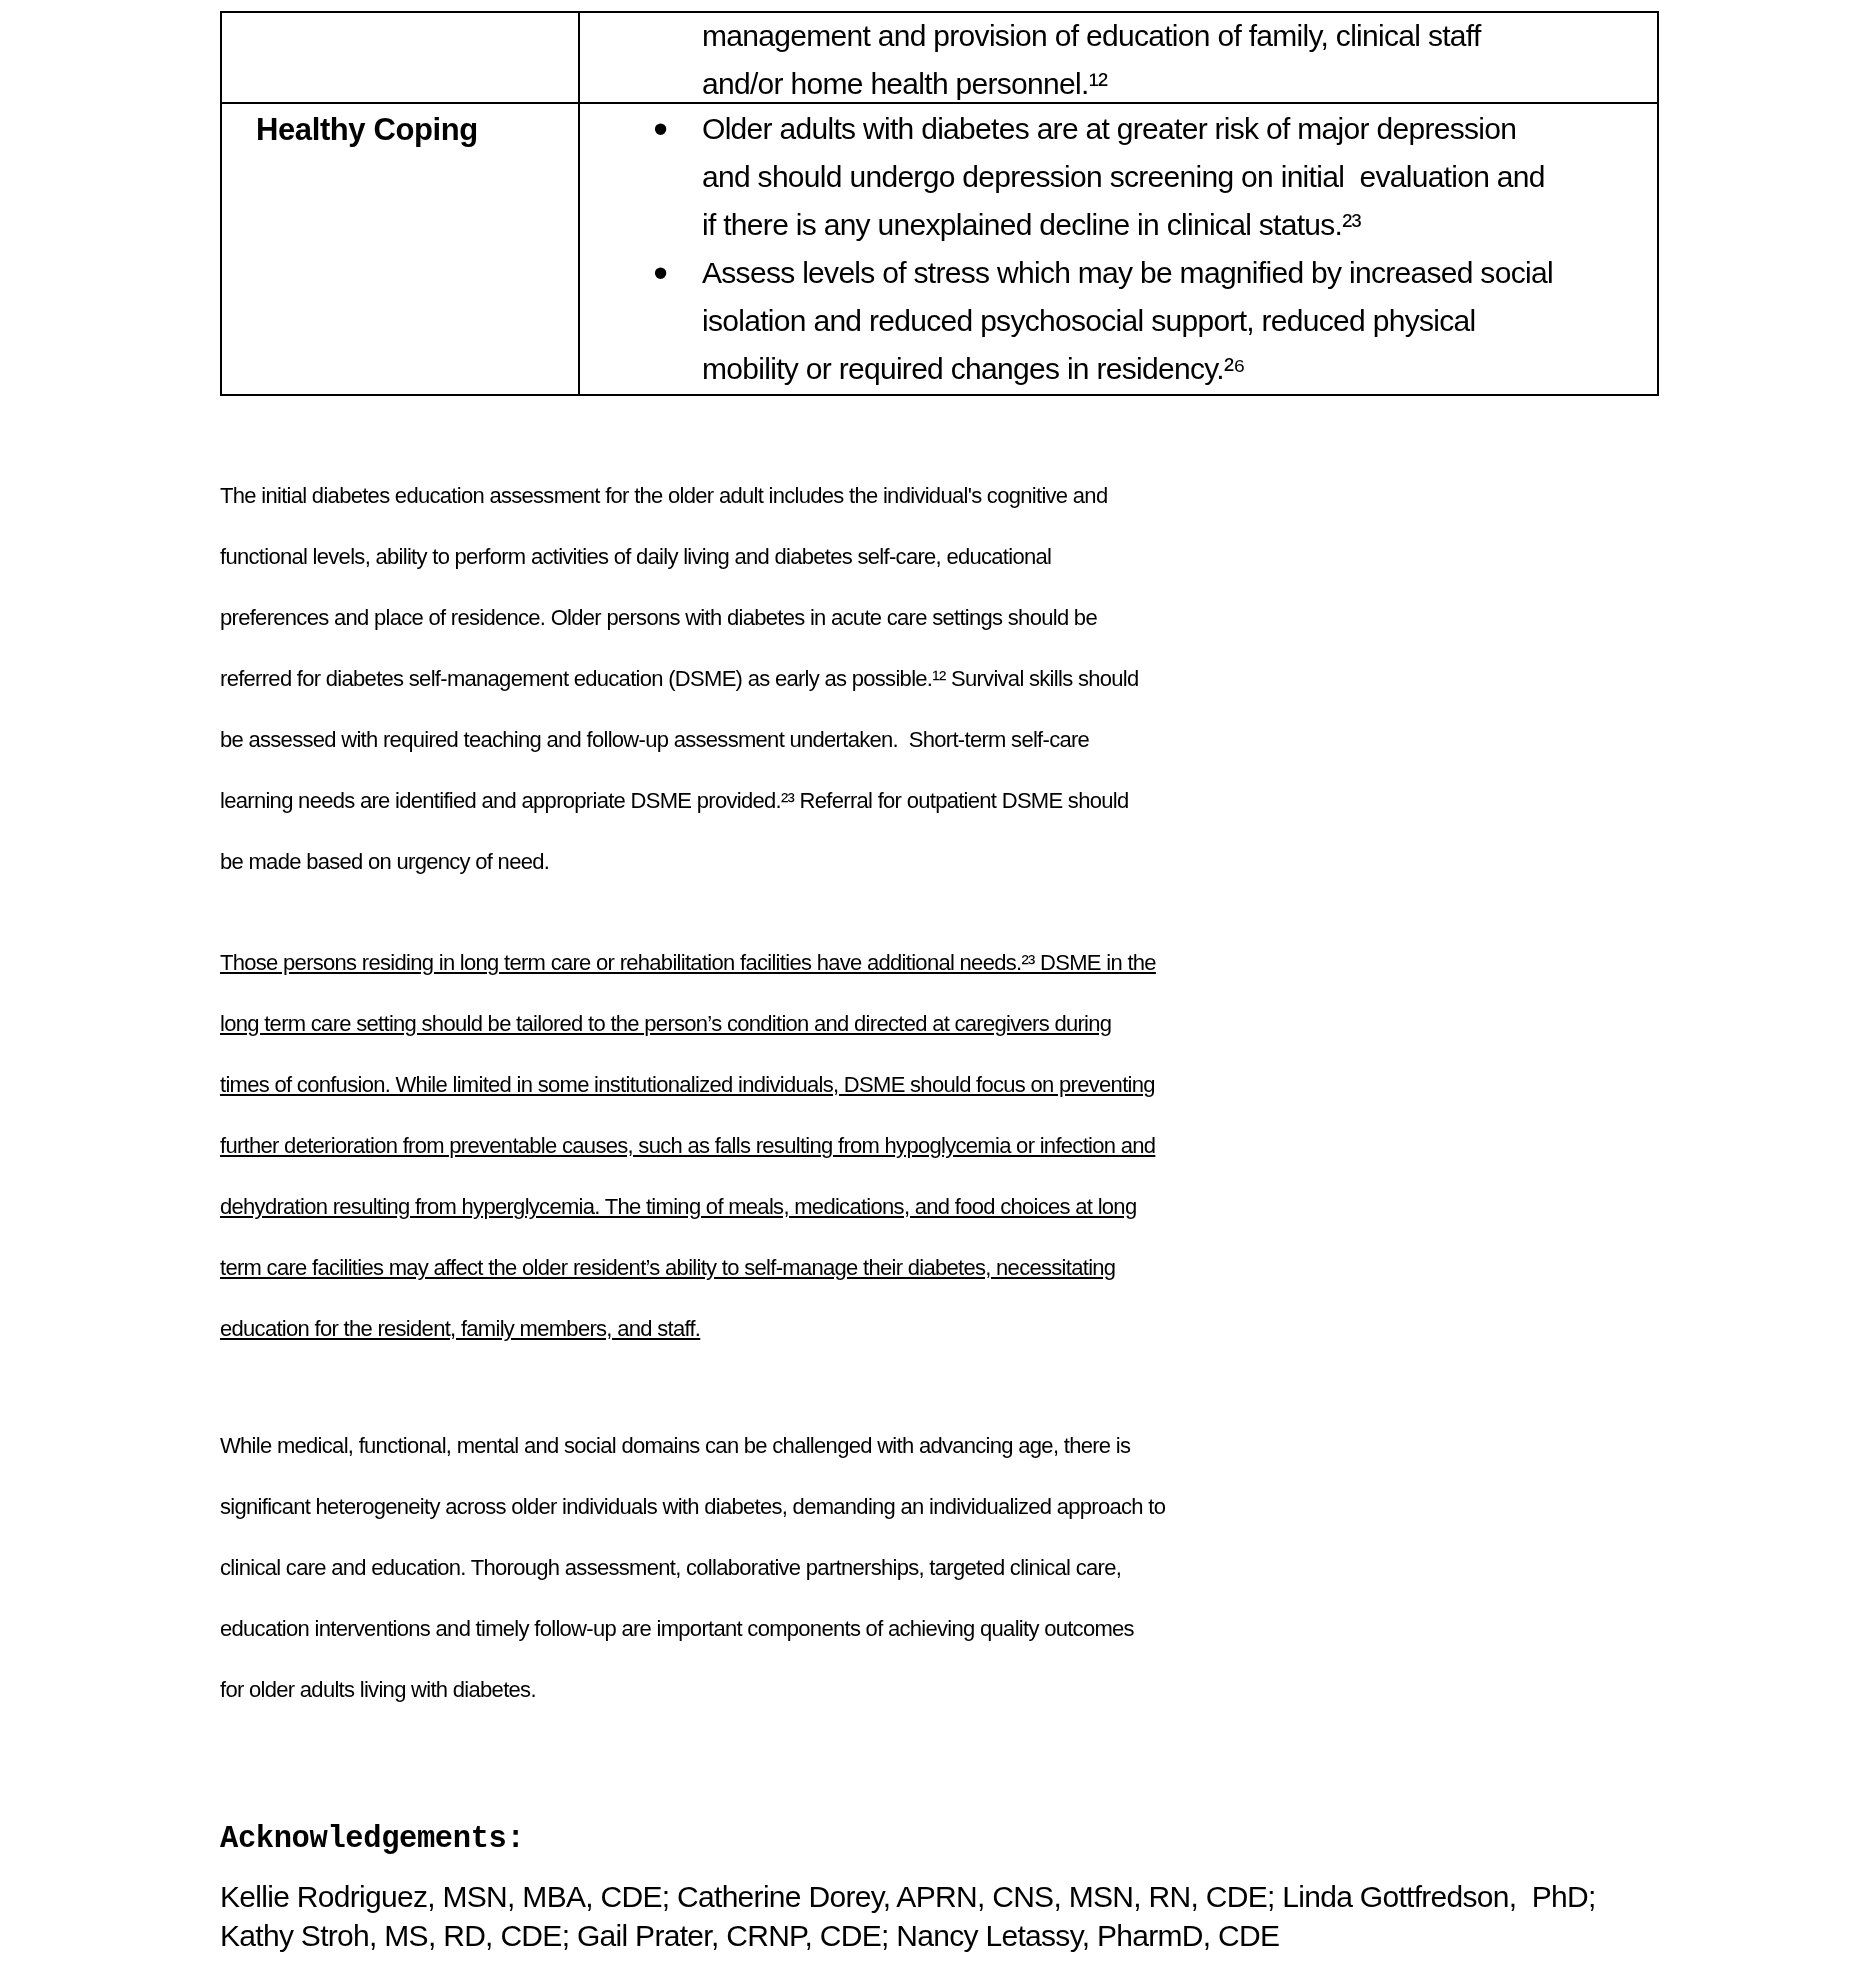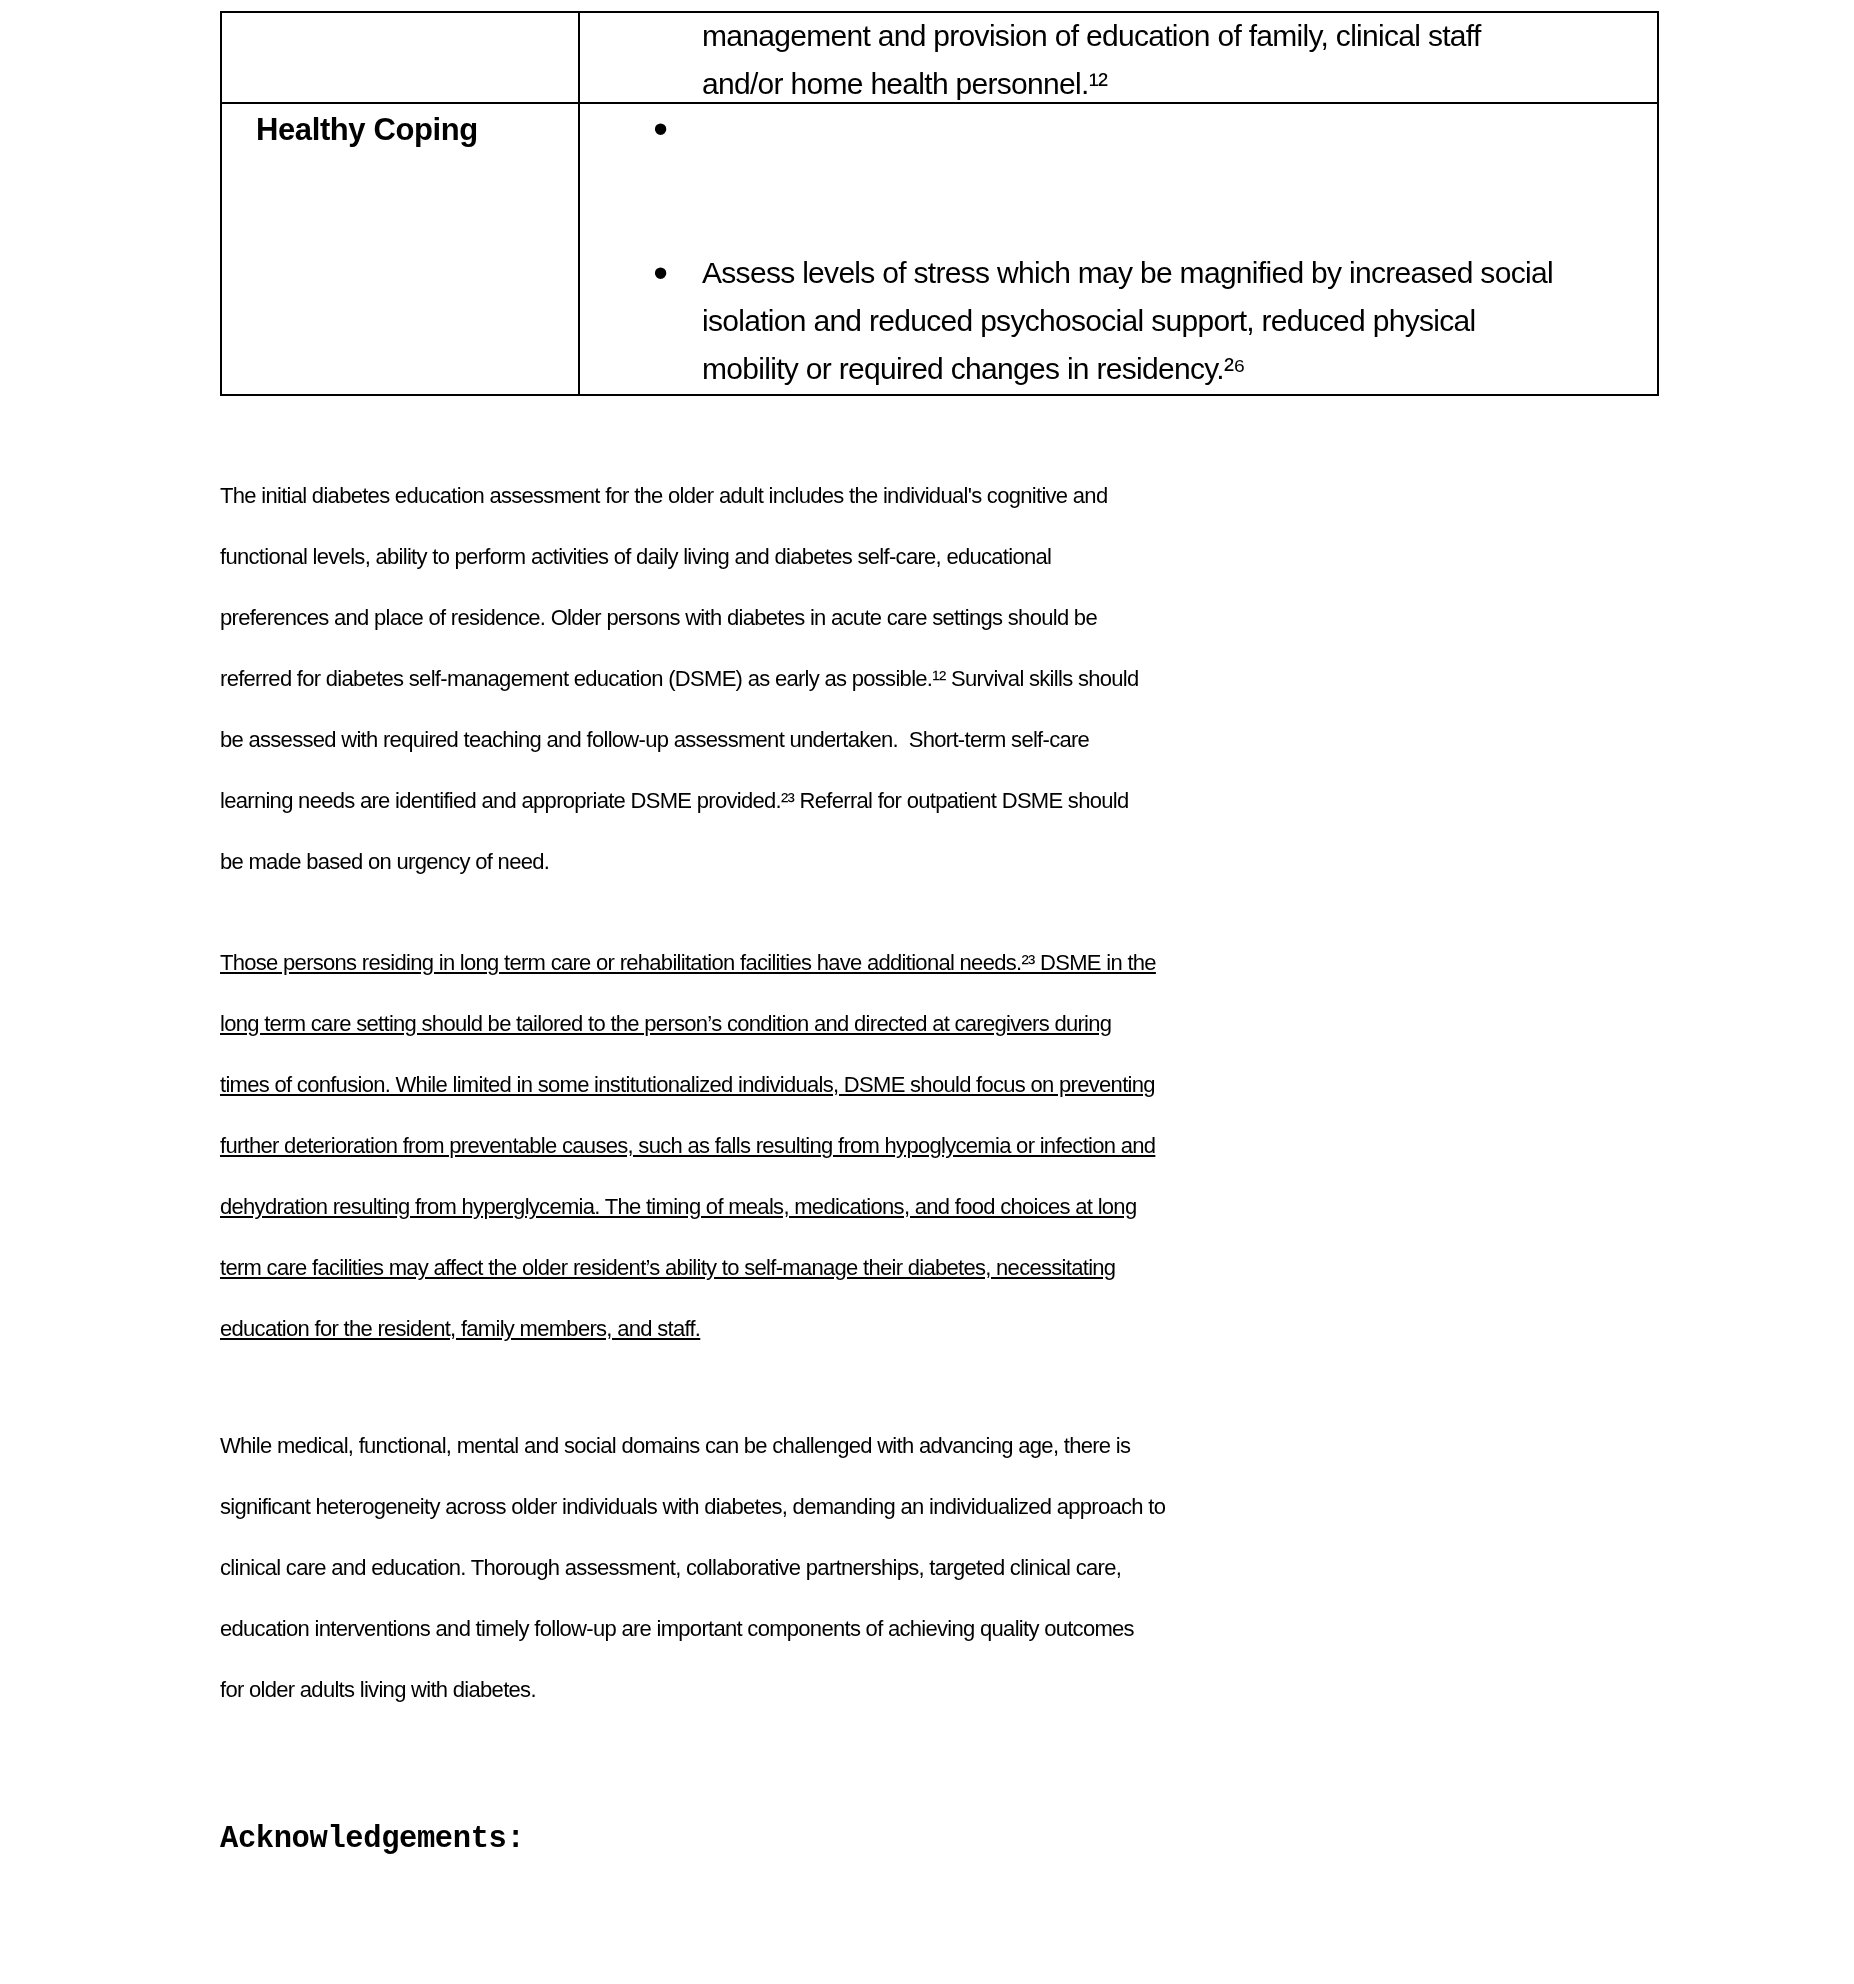--- a/index.html
+++ b/index.html
@@ -117,27 +117,29 @@
 
   <div class="table-frame"></div>
   <div class="shaded-row"></div>
   <div class="col-divider"></div>
 
   <div class="cell-lines cont-lines">management and provision of education of family, clinical staff<br>and/or home health personnel.¹²</div>
 
   <div class="hc-header">Healthy Coping</div>
 
   <span class="bullet-dot bullet-dot-1">•</span>
+  <div class="cell-lines bullet-item-1">Older adults with diabetes are at greater risk of major depression<br>and should undergo depression screening on initial  evaluation and<br>if there is any unexplained decline in clinical status.²³</div>
 
   <span class="bullet-dot bullet-dot-2">•</span>
   <div class="cell-lines bullet-item-2">Assess levels of stress which may be magnified by increased social<br>isolation and reduced psychosocial support, reduced physical<br>mobility or required changes in residency.²⁶</div>
 
   <div class="para para-1">The initial diabetes education assessment for the older adult includes the individual's cognitive and<br>functional levels, ability to perform activities of daily living and diabetes self-care, educational<br>preferences and place of residence. Older persons with diabetes in acute care settings should be<br>referred for diabetes self-management education (DSME) as early as possible.¹² Survival skills should<br>be assessed with required teaching and follow-up assessment undertaken.  Short-term self-care<br>learning needs are identified and appropriate DSME provided.²³ Referral for outpatient DSME should<br>be made based on urgency of need.</div>
 
   <div class="para para-2">Those persons residing in long term care or rehabilitation facilities have additional needs.²³ DSME in the<br>long term care setting should be tailored to the person’s condition and directed at caregivers during<br>times of confusion. While limited in some institutionalized individuals, DSME should focus on preventing<br>further deterioration from preventable causes, such as falls resulting from hypoglycemia or infection and<br>dehydration resulting from hyperglycemia. The timing of meals, medications, and food choices at long<br>term care facilities may affect the older resident’s ability to self-manage their diabetes, necessitating<br>education for the resident, family members, and staff.</div>
 
   <div class="para para-3">While medical, functional, mental and social domains can be challenged with advancing age, there is<br>significant heterogeneity across older individuals with diabetes, demanding an individualized approach to<br>clinical care and education. Thorough assessment, collaborative partnerships, targeted clinical care,<br>education interventions and timely follow-up are important components of achieving quality outcomes<br>for older adults living with diabetes.</div>
 
   <div class="ack-heading">Acknowledgements:</div>
 
+  <div class="ack-names">Kellie Rodriguez, MSN, MBA, CDE; Catherine Dorey, APRN, CNS, MSN, RN, CDE; Linda Gottfredson,  PhD;<br>Kathy Stroh, MS, RD, CDE; Gail Prater, CRNP, CDE; Nancy Letassy, PharmD, CDE</div>
 
 </div>
 
 
 </body></html>

